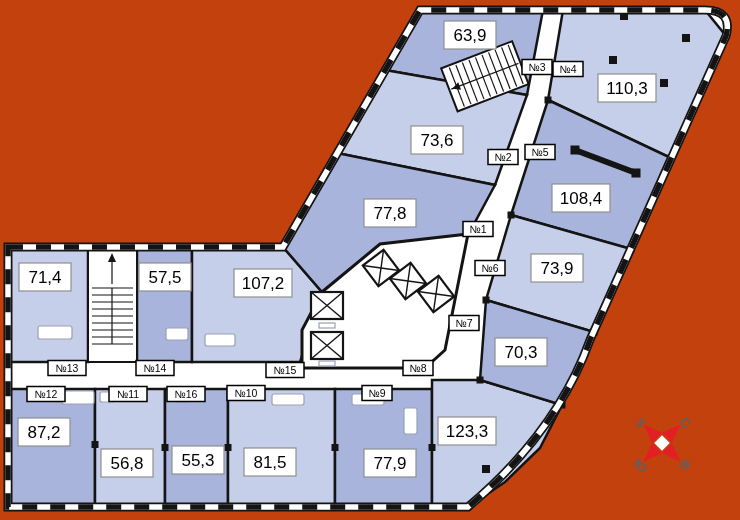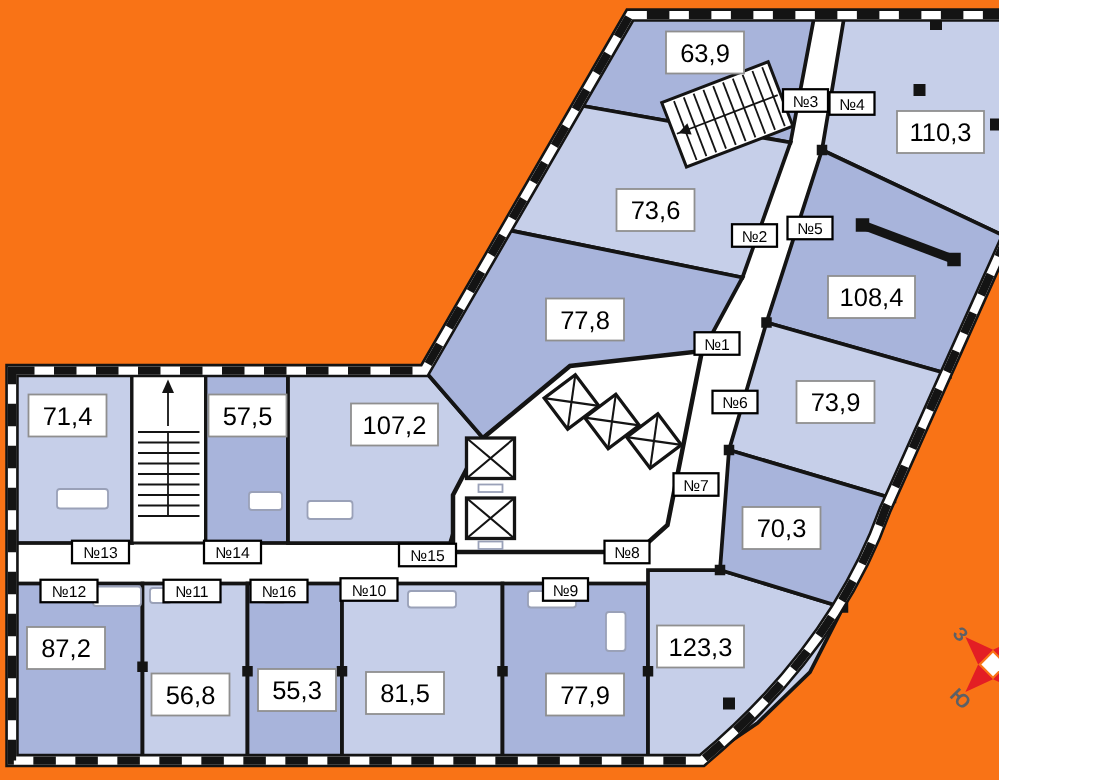--- a/index.html
+++ b/index.html
@@ -1,16 +1,16 @@
 <!DOCTYPE html>
 <html style="--room-light: #c6cfe9; --room-dark: #a8b4db; --wall: #141414; --label-border: #8f8f8f; --compass-red: #e31e24; --compass-letter: #5d6066;"><head>
 <meta charset="utf-8">
 <style>
   html,body{margin:0;padding:0;background:#ffffff;}
-  .page{width:666px;height:520px;position:relative;overflow:hidden;background:#f97316;}
+  .page{width:740px;height:520px;position:relative;overflow:hidden;background:#c2410c;}
   svg{display:block;}
   text{font-family:"Liberation Sans","DejaVu Sans",sans-serif;}
   .room{stroke:var(--wall);stroke-width:2.5;stroke-linejoin:miter;}
   .room-light{fill:var(--room-light);}
   .room-dark{fill:var(--room-dark);}
   .core{fill:#ffffff;stroke:var(--wall);stroke-width:3;}
   .wall-casing{fill:none;stroke:var(--wall);stroke-width:9;stroke-linejoin:miter;}
   .wall-white{fill:none;stroke:#ffffff;stroke-width:5.5;stroke-linejoin:miter;}
   .wall-dash{fill:none;stroke:var(--wall);stroke-width:5.5;stroke-dasharray:15 13;stroke-linejoin:miter;}
   .bldg-fill{fill:#ffffff;}

